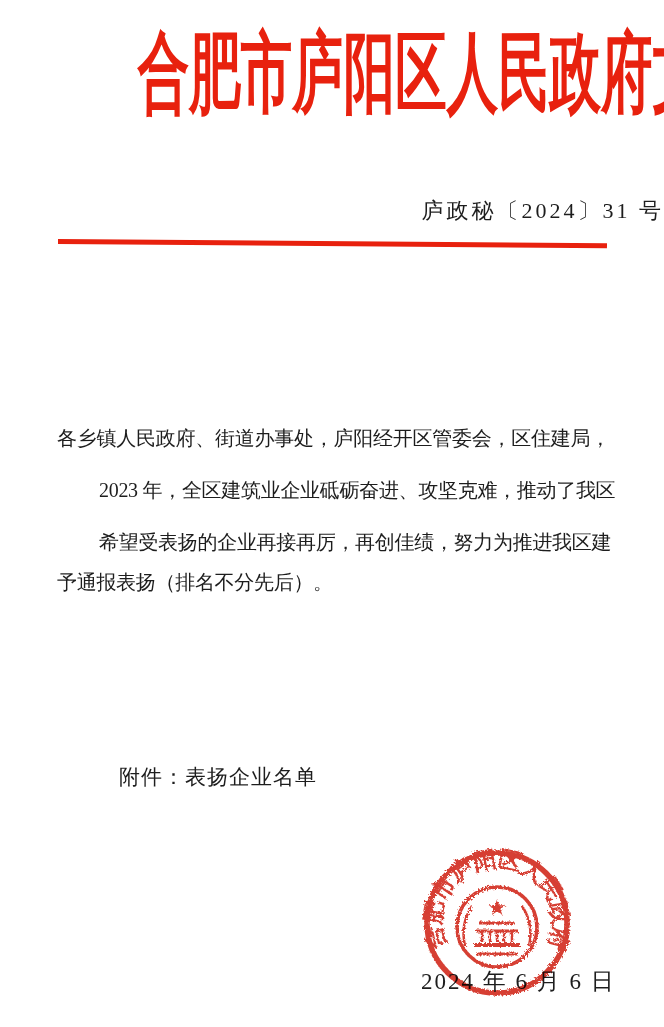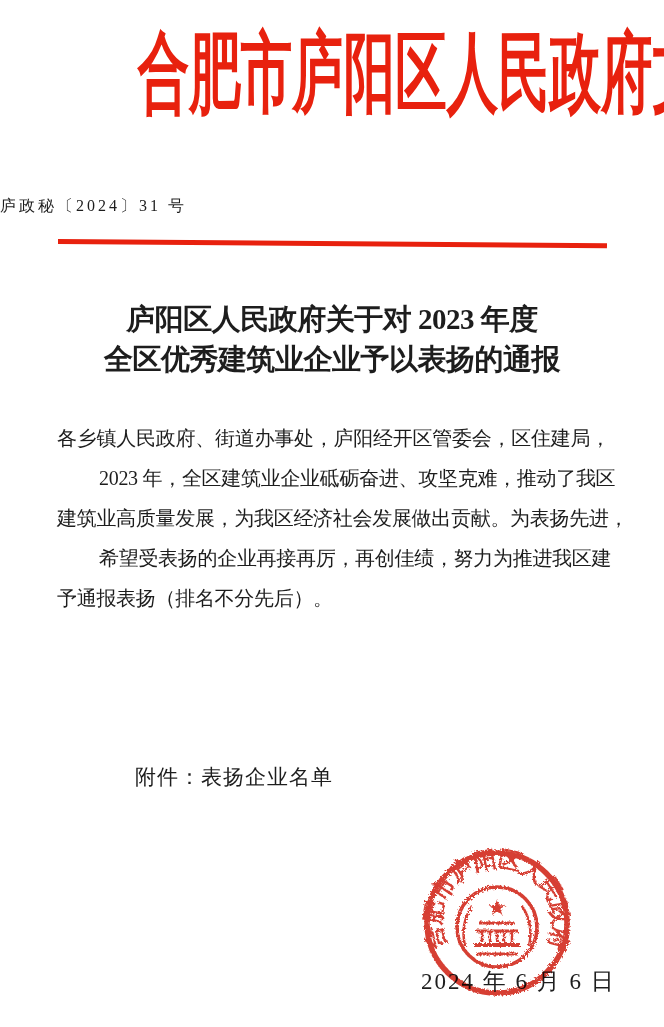--- a/index.html
+++ b/index.html
@@ -22,22 +22,22 @@
     position:absolute;left:0;right:0;top:26px;
     text-align:center;
     font-size:88px;line-height:1.1;font-weight:bold;
     color:var(--header-red);
     white-space:nowrap;
     transform:scaleX(0.585);
     transform-origin:50% 0;
   }
   .docnum{
     position:absolute;left:0;right:0;top:196px;
-    text-align:left;
-    font-size:16px;letter-spacing:3px;
+    text-align:right;
+    font-size:22px;letter-spacing:3px;
   }
   .redline{
     position:absolute;left:58px;top:239px;
     width:549px;height:5px;
     background:var(--header-red);
     transform:rotate(0.45deg);
     transform-origin:left center;
   }
   .title{
     position:absolute;left:0;right:0;top:299px;
@@ -47,23 +47,23 @@
   }
   .body{
     position:absolute;left:57px;top:420px;width:553px;
     font-size:20px;letter-spacing:-0.3px;
   }
   .bl{
     height:40px;line-height:36px;
     white-space:nowrap;
   }
   .bl.j{text-align:justify;text-align-last:justify;}
-  .bl.ind{padding-left:42px;}
+  .bl.ind{padding-left:42px;margin-top:12px;}
   .attachment{
-    position:absolute;left:65px;top:763px;
+    position:absolute;left:49px;top:763px;
     padding-left:70px;
     font-size:21px;letter-spacing:1px;text-align:center;
   }
   .issue-date{
     position:absolute;left:421px;top:966px;
     font-size:23px;letter-spacing:2px;
     z-index:1;
   }
   .seal{
     position:absolute;left:402px;top:828px;
@@ -77,29 +77,24 @@
 <body>
 
 <div class="page">
 
   <div class="masthead">合肥市庐阳区人民政府文件</div>
 
   <div class="docnum">庐政秘〔2024〕31 号</div>
 
   <div class="redline"></div>
 
-  <div class="title">
-    <div>庐阳区人民政府关于对 2023 年度</div>
-    <div>全区优秀建筑业企业予以表扬的通报</div>
-  </div>
 
   <div class="body">
     <div class="bl j">各乡镇人民政府、街道办事处，庐阳经开区管委会，区住建局，</div>
     <div class="bl j ind">2023 年，全区建筑业企业砥砺奋进、攻坚克难，推动了我区</div>
-    <div class="bl j">建筑业高质量发展，为我区经济社会发展做出贡献。为表扬先进，</div>
     <div class="bl j ind">希望受表扬的企业再接再厉，再创佳绩，努力为推进我区建</div>
     <div class="bl">予通报表扬（排名不分先后）。</div>
   </div>
 
   <div class="attachment">附件：表扬企业名单</div>
 
   <div class="issue-date">2024 年 6 月 6 日</div>
 
   <svg class="seal" viewBox="0 0 190 190" xmlns="http://www.w3.org/2000/svg">
     <defs>

